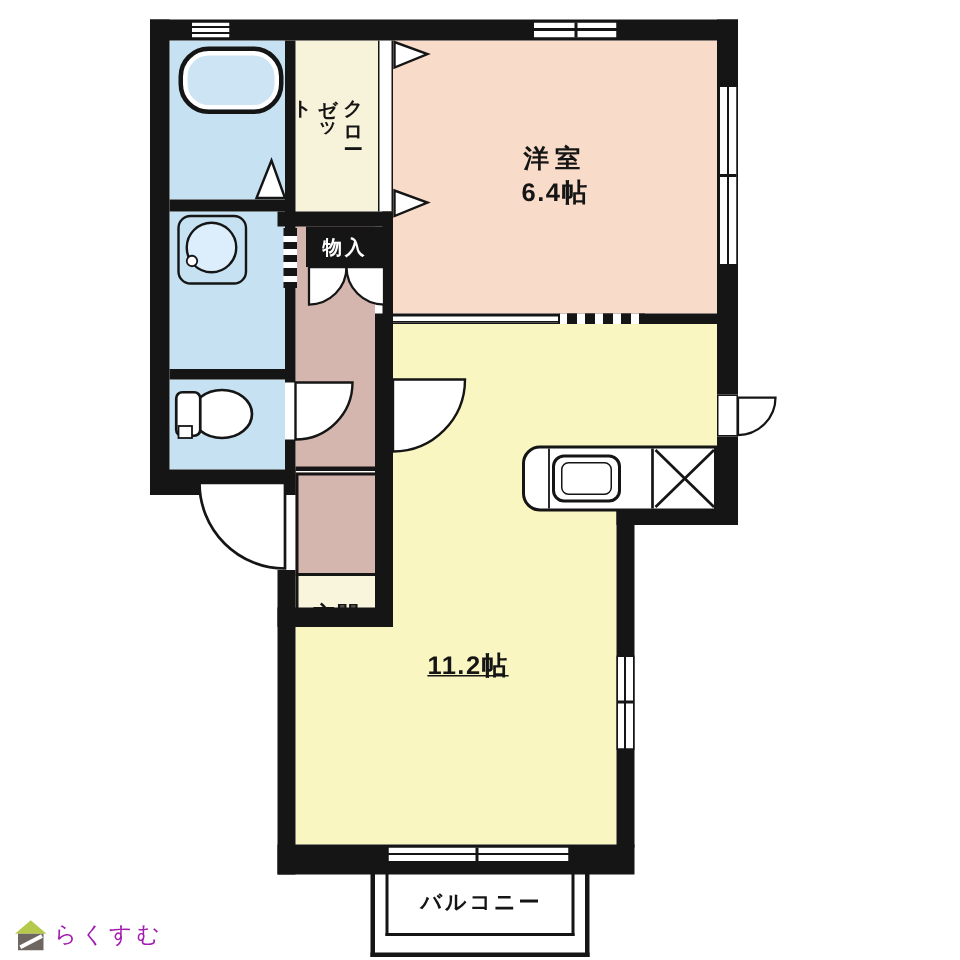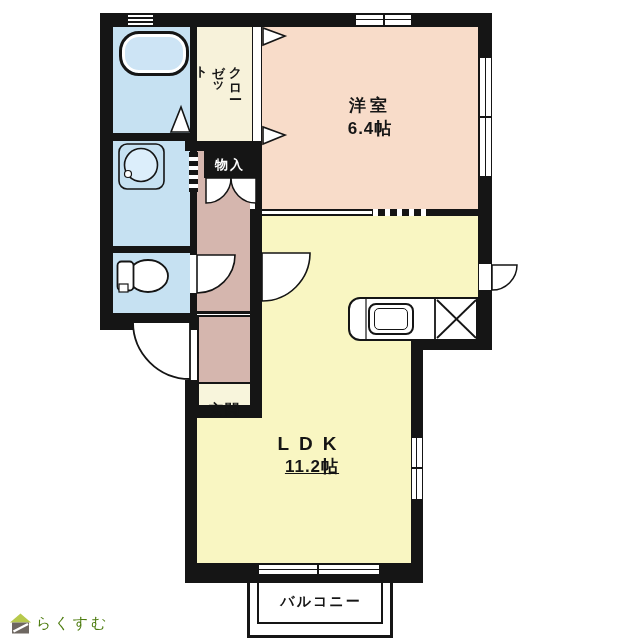--- a/index.html
+++ b/index.html
@@ -102,30 +102,29 @@
   </svg>
 
   <div class="lbl" style="left:206px;top:57px;width:38px;height:52px;writing-mode:vertical-rl;font-size:13px;letter-spacing:3px;line-height:17px;">クローゼット</div>
 
   <div class="lbl center" style="left:262px;top:94px;width:216px;line-height:23px;">
     <div style="font-size:17px;letter-spacing:4px;">洋室</div>
     <div style="font-size:17px;letter-spacing:1px;">6.4帖</div>
   </div>
 
   <div class="lbl center" style="left:232px;top:432px;width:160px;line-height:23px;">
-    <div style="font-size:19px;letter-spacing:10px;">LDK</div>
     <div style="font-size:17px;letter-spacing:1px;text-decoration:underline;">11.2帖</div>
   </div>
 
   <div class="lbl center" style="left:197px;top:353px;width:56px;font-size:14px;letter-spacing:2px;margin-top:48px;">玄関</div>
 
   <div class="lbl center" style="left:258px;top:593px;width:126px;font-size:14px;letter-spacing:2px;font-weight:700;">バルコニー</div>
 
   <div class="abs" style="left:10px;top:613px;display:flex;align-items:center;gap:5px;z-index:5;">
     <svg width="21" height="21" viewBox="0 0 21 21">
       <polygon points="0,9.5 10.5,0.5 21,9.5" fill="#b7c94c"></polygon>
       <rect x="2" y="9.5" width="17" height="11" fill="#6e6761"></rect>
       <line x1="3.5" y1="18.5" x2="18" y2="11" stroke="#fff" stroke-width="2.5"></line>
     </svg>
-    <span style="font-size:15px;color:#4d7c0f;letter-spacing:3px;text-align:right;">らくすむ</span>
+    <span style="font-size:15px;color:#a21caf;letter-spacing:3px;text-align:right;">らくすむ</span>
   </div>
 
 </div>
 
 </body></html>

